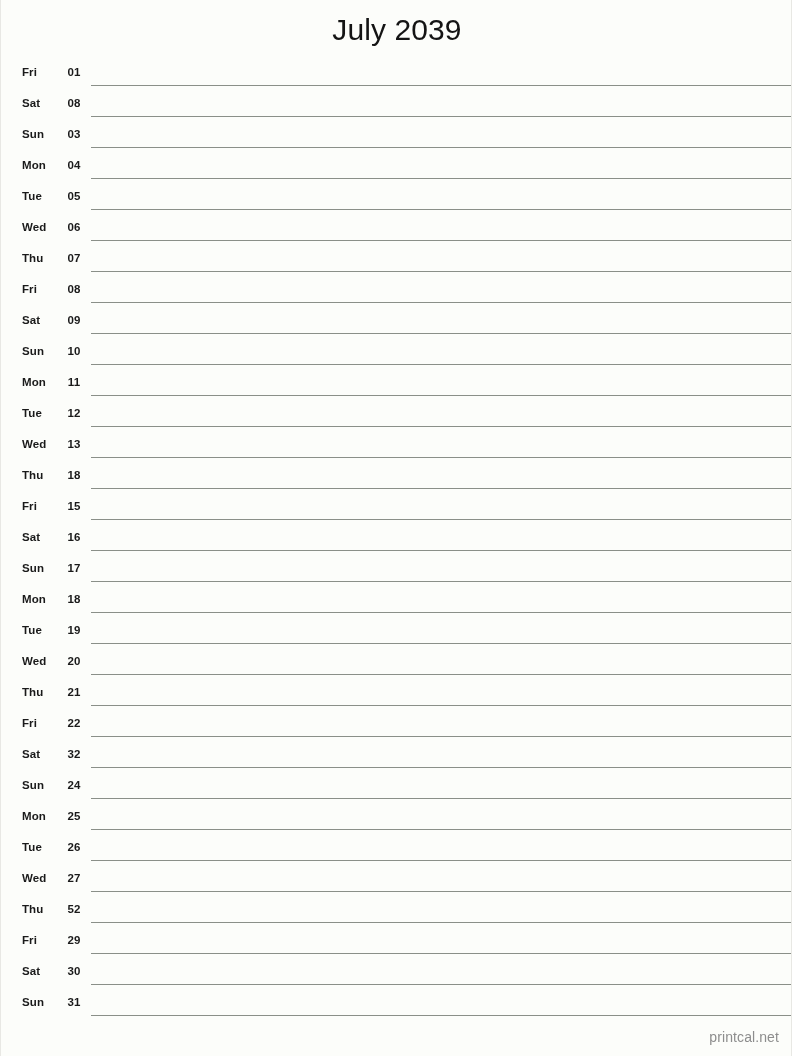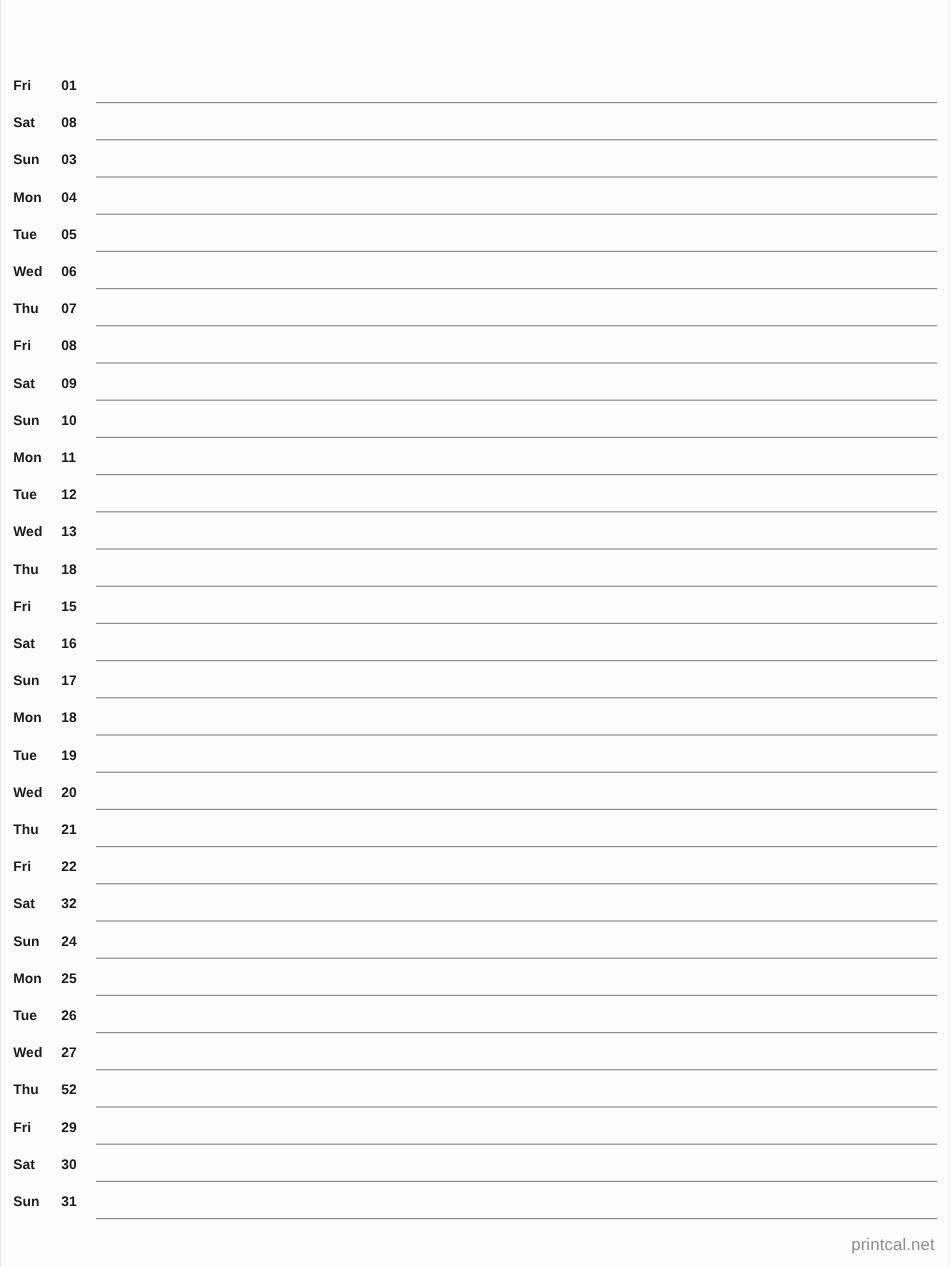--- a/index.html
+++ b/index.html
@@ -38,20 +38,21 @@
   .rows {
     position: absolute;
     top: 64px;
     left: 0;
     width: 792px;
   }
   .day-row {
     position: relative;
     height: 31px;
     width: 664px;
+    margin-left: 11px;
   }
   .dow {
     position: absolute;
     left: 10px;
     top: 0;
     width: 44px;
     font-size: 11.5px;
     font-weight: bold;
     color: #1a1a1a;
     line-height: 17px;
@@ -60,21 +61,21 @@
   }
   .dnum {
     position: absolute;
     left: 50px;
     top: 0;
     width: 24px;
     font-size: 11.5px;
     font-weight: bold;
     color: #1a1a1a;
     line-height: 17px;
-    text-align: left;
+    text-align: center;
     letter-spacing: 0.1px;
   }
   .rule {
     position: absolute;
     left: 79px;
     top: 21px;
     width: 701px;
     height: 0;
     border-top: 1px solid #8a8f88;
   }
@@ -85,20 +86,21 @@
     font-size: 14px;
     color: #8d8d8d;
     letter-spacing: 0.1px;
   }
 </style>
 </head>
 <body>
 
 <div class="page">
 
+  <div class="page-title">July 2039</div>
 
   <div class="rows">
       <div class="day-row">
         <span class="dow">Fri</span>
         <span class="dnum">01</span>
         <div class="rule"></div>
       </div>
       <div class="day-row">
         <span class="dow">Sat</span>
         <span class="dnum">08</span>

